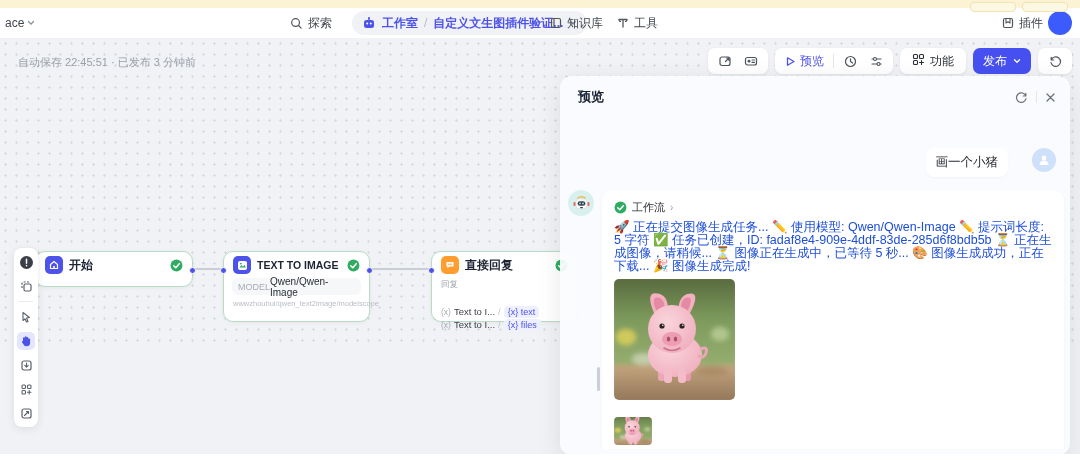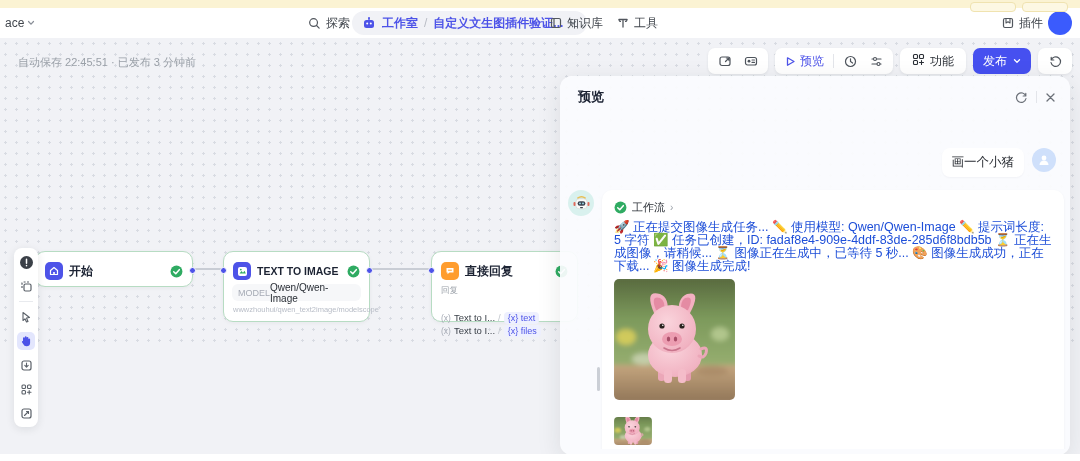--- a/index.html
+++ b/index.html
@@ -7,21 +7,21 @@
   body { font-family:"Liberation Sans","DejaVu Sans",sans-serif; color:#1f2329; background:#f1f2f6; position:relative; }
 
   
   .banner { position:absolute; left:0; top:0; width:1080px; height:8px; background:#fbf3d3; z-index:6; }
   .banner .b-btn { position:absolute; top:2px; height:10px; width:46px; border:1px solid #f0e3b0; border-radius:4px; background:#fdf8e3; }
 
   
   .topnav { position:absolute; left:0; top:8px; width:1080px; height:30px; background:#ffffff; z-index:5; display:flex; align-items:center; font-size:12px; color:#51565d; }
   .ws { position:absolute; left:5px; display:flex; align-items:center; gap:3px; color:#41464d; font-size:12px; }
   .nav-item { display:flex; align-items:center; gap:5px; cursor:pointer; color:#41464d; }
-  .nav-explore { position:absolute; left:308px; }
+  .nav-explore { position:absolute; left:290px; }
   .pill { position:absolute; left:352px; height:24px; background:#f1f2f6; border-radius:13px; display:flex; align-items:center; padding:0 10px; gap:6px; }
   .pill .blue { color:#4d53e8; font-weight:bold; }
   .pill .sep { color:#b8bcc4; }
   .nav-knowledge { position:absolute; left:550px; }
   .nav-tools { position:absolute; left:617px; }
   .nav-plugin { position:absolute; left:1002px; }
   .avatar-top { position:absolute; left:1048px; top:3px; width:24px; height:24px; border-radius:50%; background:#3b5bfd; }
 
   
   .canvas { position:absolute; left:0; top:38px; width:1080px; height:312px;
@@ -40,21 +40,21 @@
   .pub-btn { height:26px; background:#4650f0; color:#fff; font-size:12px; border:none; border-radius:7px; padding:0 10px; display:flex; align-items:center; gap:6px; cursor:pointer; }
 
   
   .lt { position:absolute; left:14px; top:210px; width:24px; background:#fff; border-radius:8px; box-shadow:0 2px 8px rgba(31,35,41,.10); display:flex; flex-direction:column; align-items:center; padding:5px 0; gap:6px; z-index:2; }
   .lt .it { width:18px; height:18px; display:flex; align-items:center; justify-content:center; border-radius:5px; cursor:pointer; }
   .lt .hdiv { width:14px; height:1px; background:#e8eaee; }
   .lt .active { background:#e3e6fd; }
 
   
   .node { position:absolute; background:#fff; border:1px solid #b7dcc3; border-radius:10px; box-shadow:0 1px 4px rgba(31,35,41,.05); z-index:1; }
-  .nhead { display:flex; align-items:center; gap:6px; padding:10px 9px 6px 9px; }
+  .nhead { display:flex; align-items:center; gap:6px; padding:4px 9px 6px 9px; }
   .nicon { width:18px; height:18px; border-radius:5px; display:flex; align-items:center; justify-content:center; flex:none; }
   .ntitle { font-size:12px; font-weight:bold; color:#1c2333; flex:1; white-space:nowrap; }
   .ndot { position:absolute; top:15px; width:7px; height:7px; border-radius:50%; background:#4d53e8; border:1.5px solid #fff; }
   .edge { position:absolute; height:2px; background:#c9cdd5; z-index:0; }
   .model-row { margin:0 8px; background:#f6f7f9; border-radius:6px; height:17px; display:flex; align-items:center; justify-content:space-between; padding:0 6px; }
   .model-row .k { font-size:9px; color:#a6abb5; }
   .model-row .v { font-size:10px; color:#2a2f36; }
   .nfoot { font-size:7.5px; color:#b8bdc7; padding:4px 9px 6px 9px; white-space:nowrap; }
   .reply-body { padding:2px 9px 8px 9px; }
   .reply-label { font-size:8.5px; color:#9aa0a8; margin-bottom:14px; }
@@ -66,21 +66,21 @@
   
   .chk { width:13px; height:13px; flex:none; }
 
   
   .panel { position:absolute; left:560px; top:76px; width:510px; height:379px; background:rgba(251,252,254,.93); border-radius:12px; box-shadow:0 6px 24px rgba(31,35,41,.10); z-index:3; }
   .phead { display:flex; align-items:center; padding:12px 14px 6px 18px; }
   .ptitle { font-size:13px; font-weight:bold; color:#1c2333; flex:1; }
   .pact { display:flex; align-items:center; gap:8px; color:#6b7078; }
   .pact .pdiv { width:1px; height:12px; background:#e3e5ea; }
   .chat { position:absolute; left:0; top:36px; right:0; bottom:6px; overflow:hidden; }
-  .umsg { position:absolute; right:14px; top:36px; display:flex; align-items:flex-start; gap:8px; }
+  .umsg { position:absolute; right:14px; top:36px; display:flex; align-items:flex-start; gap:24px; }
   .ububble { background:#fff; border-radius:8px; padding:6px 10px; font-size:12.5px; color:#1f2329; box-shadow:0 1px 2px rgba(31,35,41,.04); }
   .uavatar { width:24px; height:24px; border-radius:50%; background:#cfe0fb; display:flex; align-items:center; justify-content:center; }
   .bot-row { position:absolute; left:8px; top:78px; display:flex; align-items:flex-start; gap:8px; }
   .bavatar { width:26px; height:26px; border-radius:50%; background:#d9f1ee; display:flex; align-items:center; justify-content:center; }
   .bcard { width:462px; background:#fff; border-radius:10px; box-shadow:0 1px 3px rgba(31,35,41,.05); padding:10px 12px 14px 12px; }
   .wf-badge { display:inline-flex; align-items:center; gap:5px; font-size:11px; color:#2a2f36; margin-bottom:6px; cursor:pointer; }
   .wf-badge .chev { color:#9aa0a8; font-size:10px; }
   .bmsg { font-size:12.5px; line-height:13px; color:#1d4ed8; }
   .img-lg { margin-top:6px; width:121px; height:121px; border-radius:5px; overflow:hidden; display:block; }
   .img-sm { margin-top:17px; width:38px; height:28px; border-radius:4px; overflow:hidden; display:block; }

